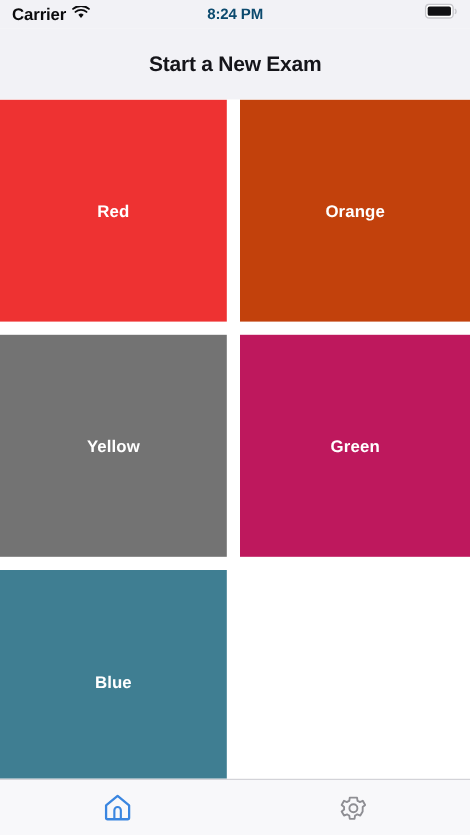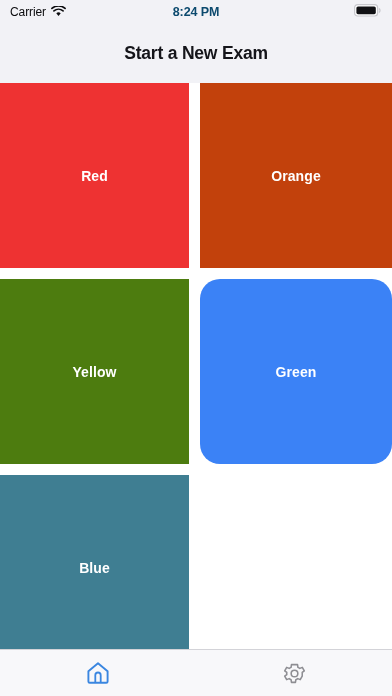--- a/index.html
+++ b/index.html
@@ -20,21 +20,21 @@
   .statusbar {
     height:24px;
     background:#f2f2f6;
     display:flex; align-items:center;
     padding:0 10px;
     flex:0 0 24px;
     position:relative;
   }
   .sb-left { display:flex; align-items:center; gap:5px; }
   .sb-carrier {
-    font-size:12px; font-weight:400; color:#0b0b0d;
+    font-size:14px; font-weight:700; color:#0b0b0d;
     letter-spacing:-0.1px;
   }
   .sb-center {
     position:absolute; left:0; right:0; top:0; bottom:0;
     display:flex; align-items:center; justify-content:center;
     pointer-events:none;
   }
   .sb-time {
     font-size:12.5px; font-weight:600; color:#0c4a6e;
     letter-spacing:-0.1px;
@@ -137,24 +137,24 @@
   </div>
 
   <div class="grid-wrap">
     <div class="grid" id="tile-grid">
         <div class="tile" style="background: rgb(238, 50, 50);">
           <span>Red</span>
         </div>
         <div class="tile" style="background: #c2410c;">
           <span>Orange</span>
         </div>
-        <div class="tile" style="background: #4d7c0f;">
+        <div class="tile" style="background: #737373;">
           <span>Yellow</span>
         </div>
-        <div class="tile" style="background: #3b82f6; border-radius: 20px;">
+        <div class="tile" style="background: #be185d;">
           <span>Green</span>
         </div>
         <div class="tile" style="background: rgb(63, 126, 146); justify-content: center;">
           <span>Blue</span>
         </div>
         <div class="tile empty" style="background: transparent;">
           <span></span>
         </div>
       </div>
   </div>

